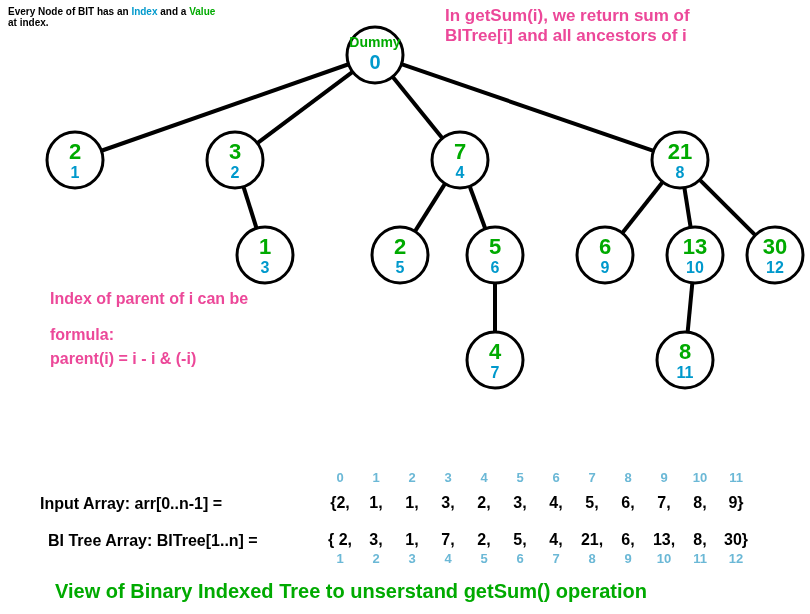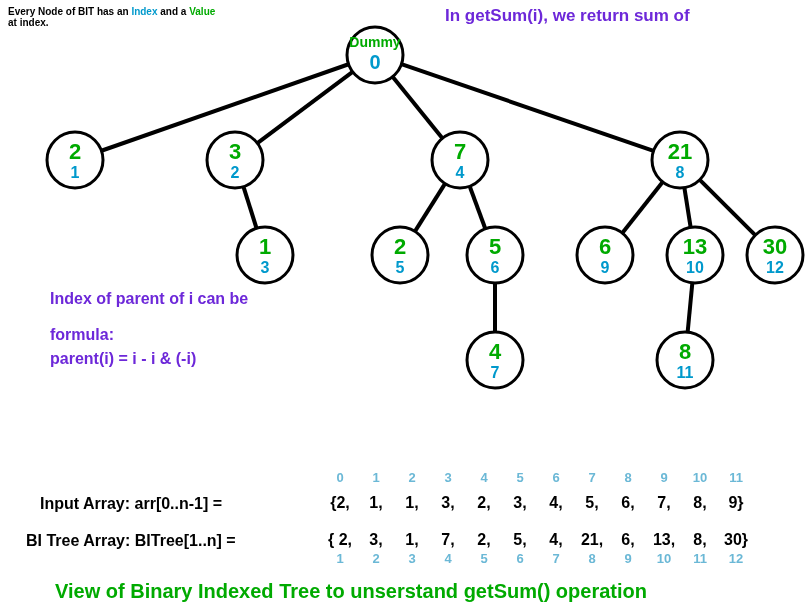--- a/index.html
+++ b/index.html
@@ -6,21 +6,21 @@
     margin: 0;
     padding: 0;
     width: 810px;
     height: 614px;
     font-family: Arial, sans-serif;
     background: white;
     position: relative;
     overflow: hidden;
   }
   .text-block { position: absolute; font-weight: bold; }
-  .red { color: #6d28d9; }
+  .red { color: #ec4899; }
   .green { color: #0a0; }
   .blue { color: #0099cc; }
   .black { color: #000; }
   svg { position: absolute; top: 0; left: 0; }
   .node-val { fill: #0a0; font-weight: bold; text-anchor: middle; }
   .node-idx { fill: #0099cc; font-weight: bold; text-anchor: middle; }
   .arr-idx { fill: #6bb8d6; font-weight: bold; text-anchor: middle; font-size: 13px; }
   .arr-val { fill: #000; font-weight: bold; text-anchor: middle; font-size: 16px; }
 </style>
 </head>
@@ -128,29 +128,30 @@
     <text x="736" y="563" class="arr-idx">12</text>
   </svg>
 
 <div class="text-block" style="top:6px;left:8px;font-size:10px;">
   <span class="black">Every Node of BIT has an </span><span class="blue">Index</span><span class="black"> and a </span><span class="green">Value</span><br>
   <span class="black">at index.</span>
 </div>
 
 <div class="text-block red" style="top:6px;left:445px;font-size:17px;">
   <span>In getSum(i), we return sum of</span><br>
+  <span>BITree[i] and all ancestors of i</span>
 </div>
 
 <div class="text-block red" style="top:290px;left:50px;font-size:16px;">
   <span>Index of parent of i can be</span><br>
   <br>
   <span>formula:</span><br>
   <span style="display:inline-block;margin-top:6px;">parent(i) = i - i &amp; (-i)</span>
 </div>
 
 <div class="text-block red" style="top:420px;left:40px;font-size:16px;">
   <br>
 </div>
 
 <div class="text-block black" style="top:495px;left:40px;font-size:16px;">Input Array:     arr[0..n-1]     =</div>
-<div class="text-block black" style="top:532px;left:26px;font-size:16px;">BI Tree Array:  BITree[1..n]    =</div>
+<div class="text-block black" style="top:532px;left:48px;font-size:16px;">BI Tree Array:  BITree[1..n]    =</div>
 
 <div class="text-block green" style="top:580px;left:55px;font-size:20px;">View of Binary Indexed Tree to unserstand getSum() operation</div>
 
 </body></html>

